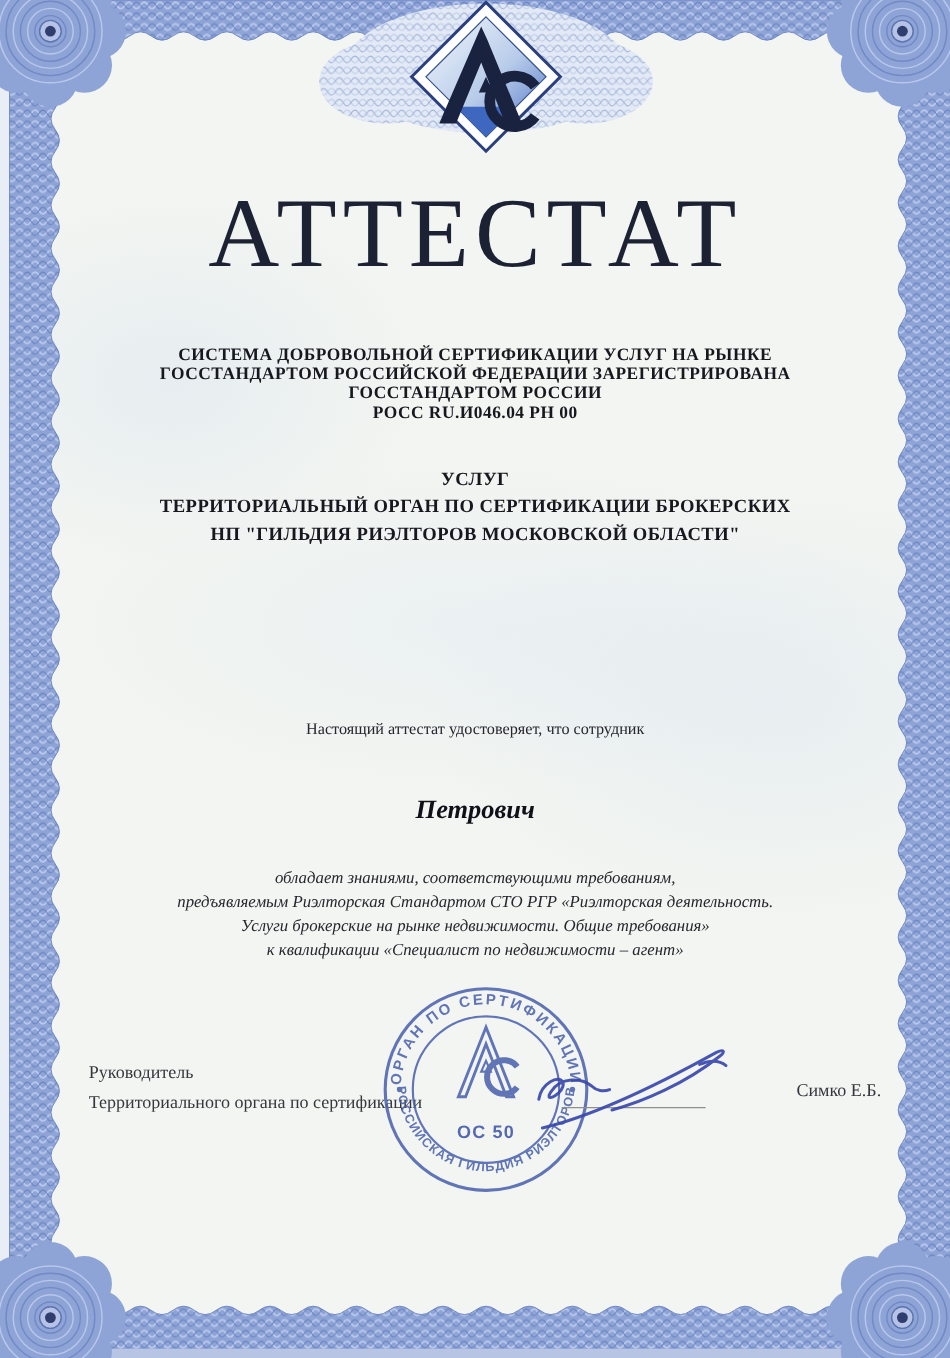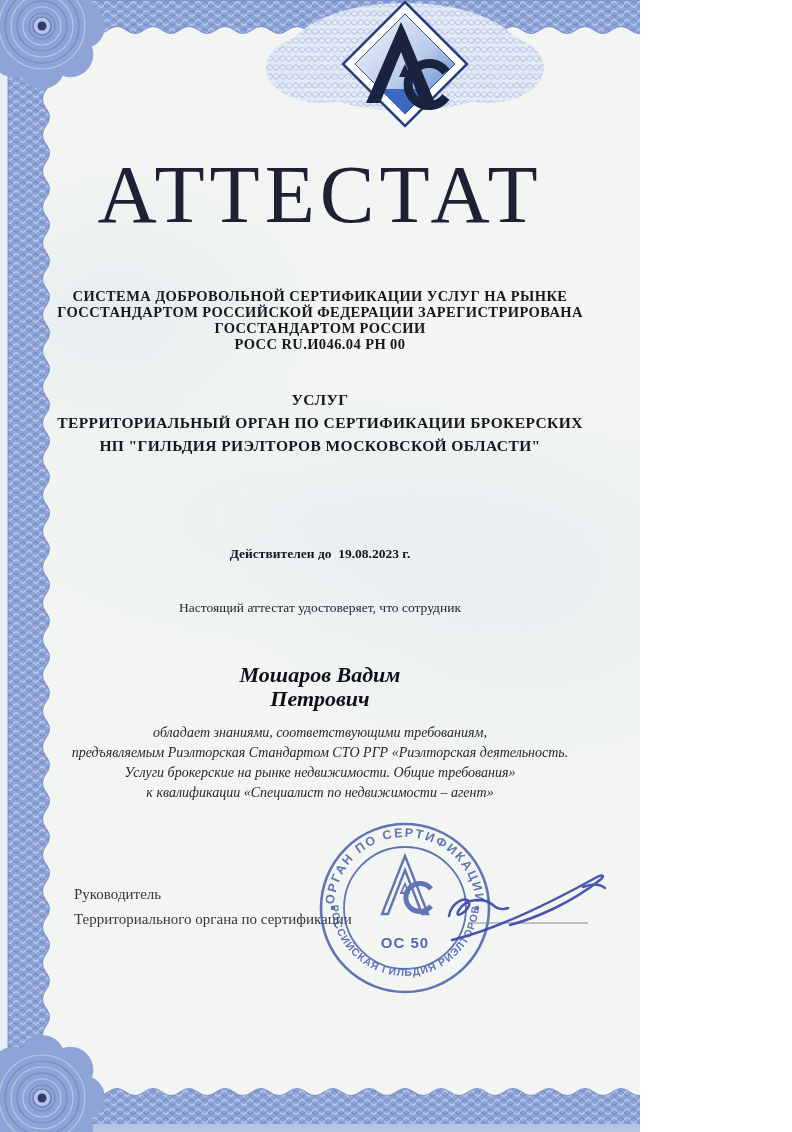--- a/index.html
+++ b/index.html
@@ -1,17 +1,17 @@
 <!DOCTYPE html>
 <html><head>
 <meta charset="utf-8">
 <style>
   html,body{margin:0;padding:0;}
   body{font-family:"Liberation Serif", serif;}
-  #page{position:relative;width:640px;height:1132px;overflow:hidden;
+  #page{position:relative;width:792px;height:1132px;overflow:hidden;
     background:
       radial-gradient(ellipse 300px 220px at 18% 28%, rgba(210,222,240,.35), transparent 70%),
       radial-gradient(ellipse 420px 260px at 82% 52%, rgba(210,222,240,.30), transparent 70%),
       radial-gradient(ellipse 500px 200px at 50% 46%, rgba(216,228,244,.28), transparent 70%),
       #f2f5f1;}
   svg{position:absolute;left:0;top:0;}
   .txt{position:absolute;left:46px;right:46px;text-align:center;color:#1d1d26;}
   .t-title{top:148px;font-size:82px;letter-spacing:5px;color:#1c2134;font-weight:400;}
   .t-block1{top:288px;font-weight:bold;font-size:14.5px;line-height:16px;letter-spacing:.4px;color:#17171f;}
   .t-block2{top:388px;font-weight:bold;font-size:15.5px;line-height:23px;letter-spacing:.4px;color:#17171f;}
@@ -103,25 +103,23 @@
     <div>ГОССТАНДАРТОМ РОССИИ</div>
     <div>РОСС RU.И046.04 РН 00</div>
   </div>
 
   <div class="txt t-block2">
     <div>УСЛУГ</div>
     <div>ТЕРРИТОРИАЛЬНЫЙ ОРГАН ПО СЕРТИФИКАЦИИ БРОКЕРСКИХ</div>
     <div>НП "ГИЛЬДИЯ РИЭЛТОРОВ МОСКОВСКОЙ ОБЛАСТИ"</div>
   </div>
 
-  <div class="txt t-valid">Действителен до  19.08.2023 г.</div>
   <div class="txt t-intro">Настоящий аттестат удостоверяет, что сотрудник</div>
 
   <div class="txt t-name">
-    <div>Мошаров Вадим</div>
     <div>Петрович</div>
   </div>
 
   <div class="txt t-qual">
     <div>обладает знаниями, соответствующими требованиям,</div>
     <div>предъявляемым Риэлторская Стандартом СТО РГР «Риэлторская деятельность.</div>
     <div>Услуги брокерские на рынке недвижимости. Общие требования»</div>
     <div>к квалификации «Специалист по недвижимости – агент»</div>
   </div>
 

